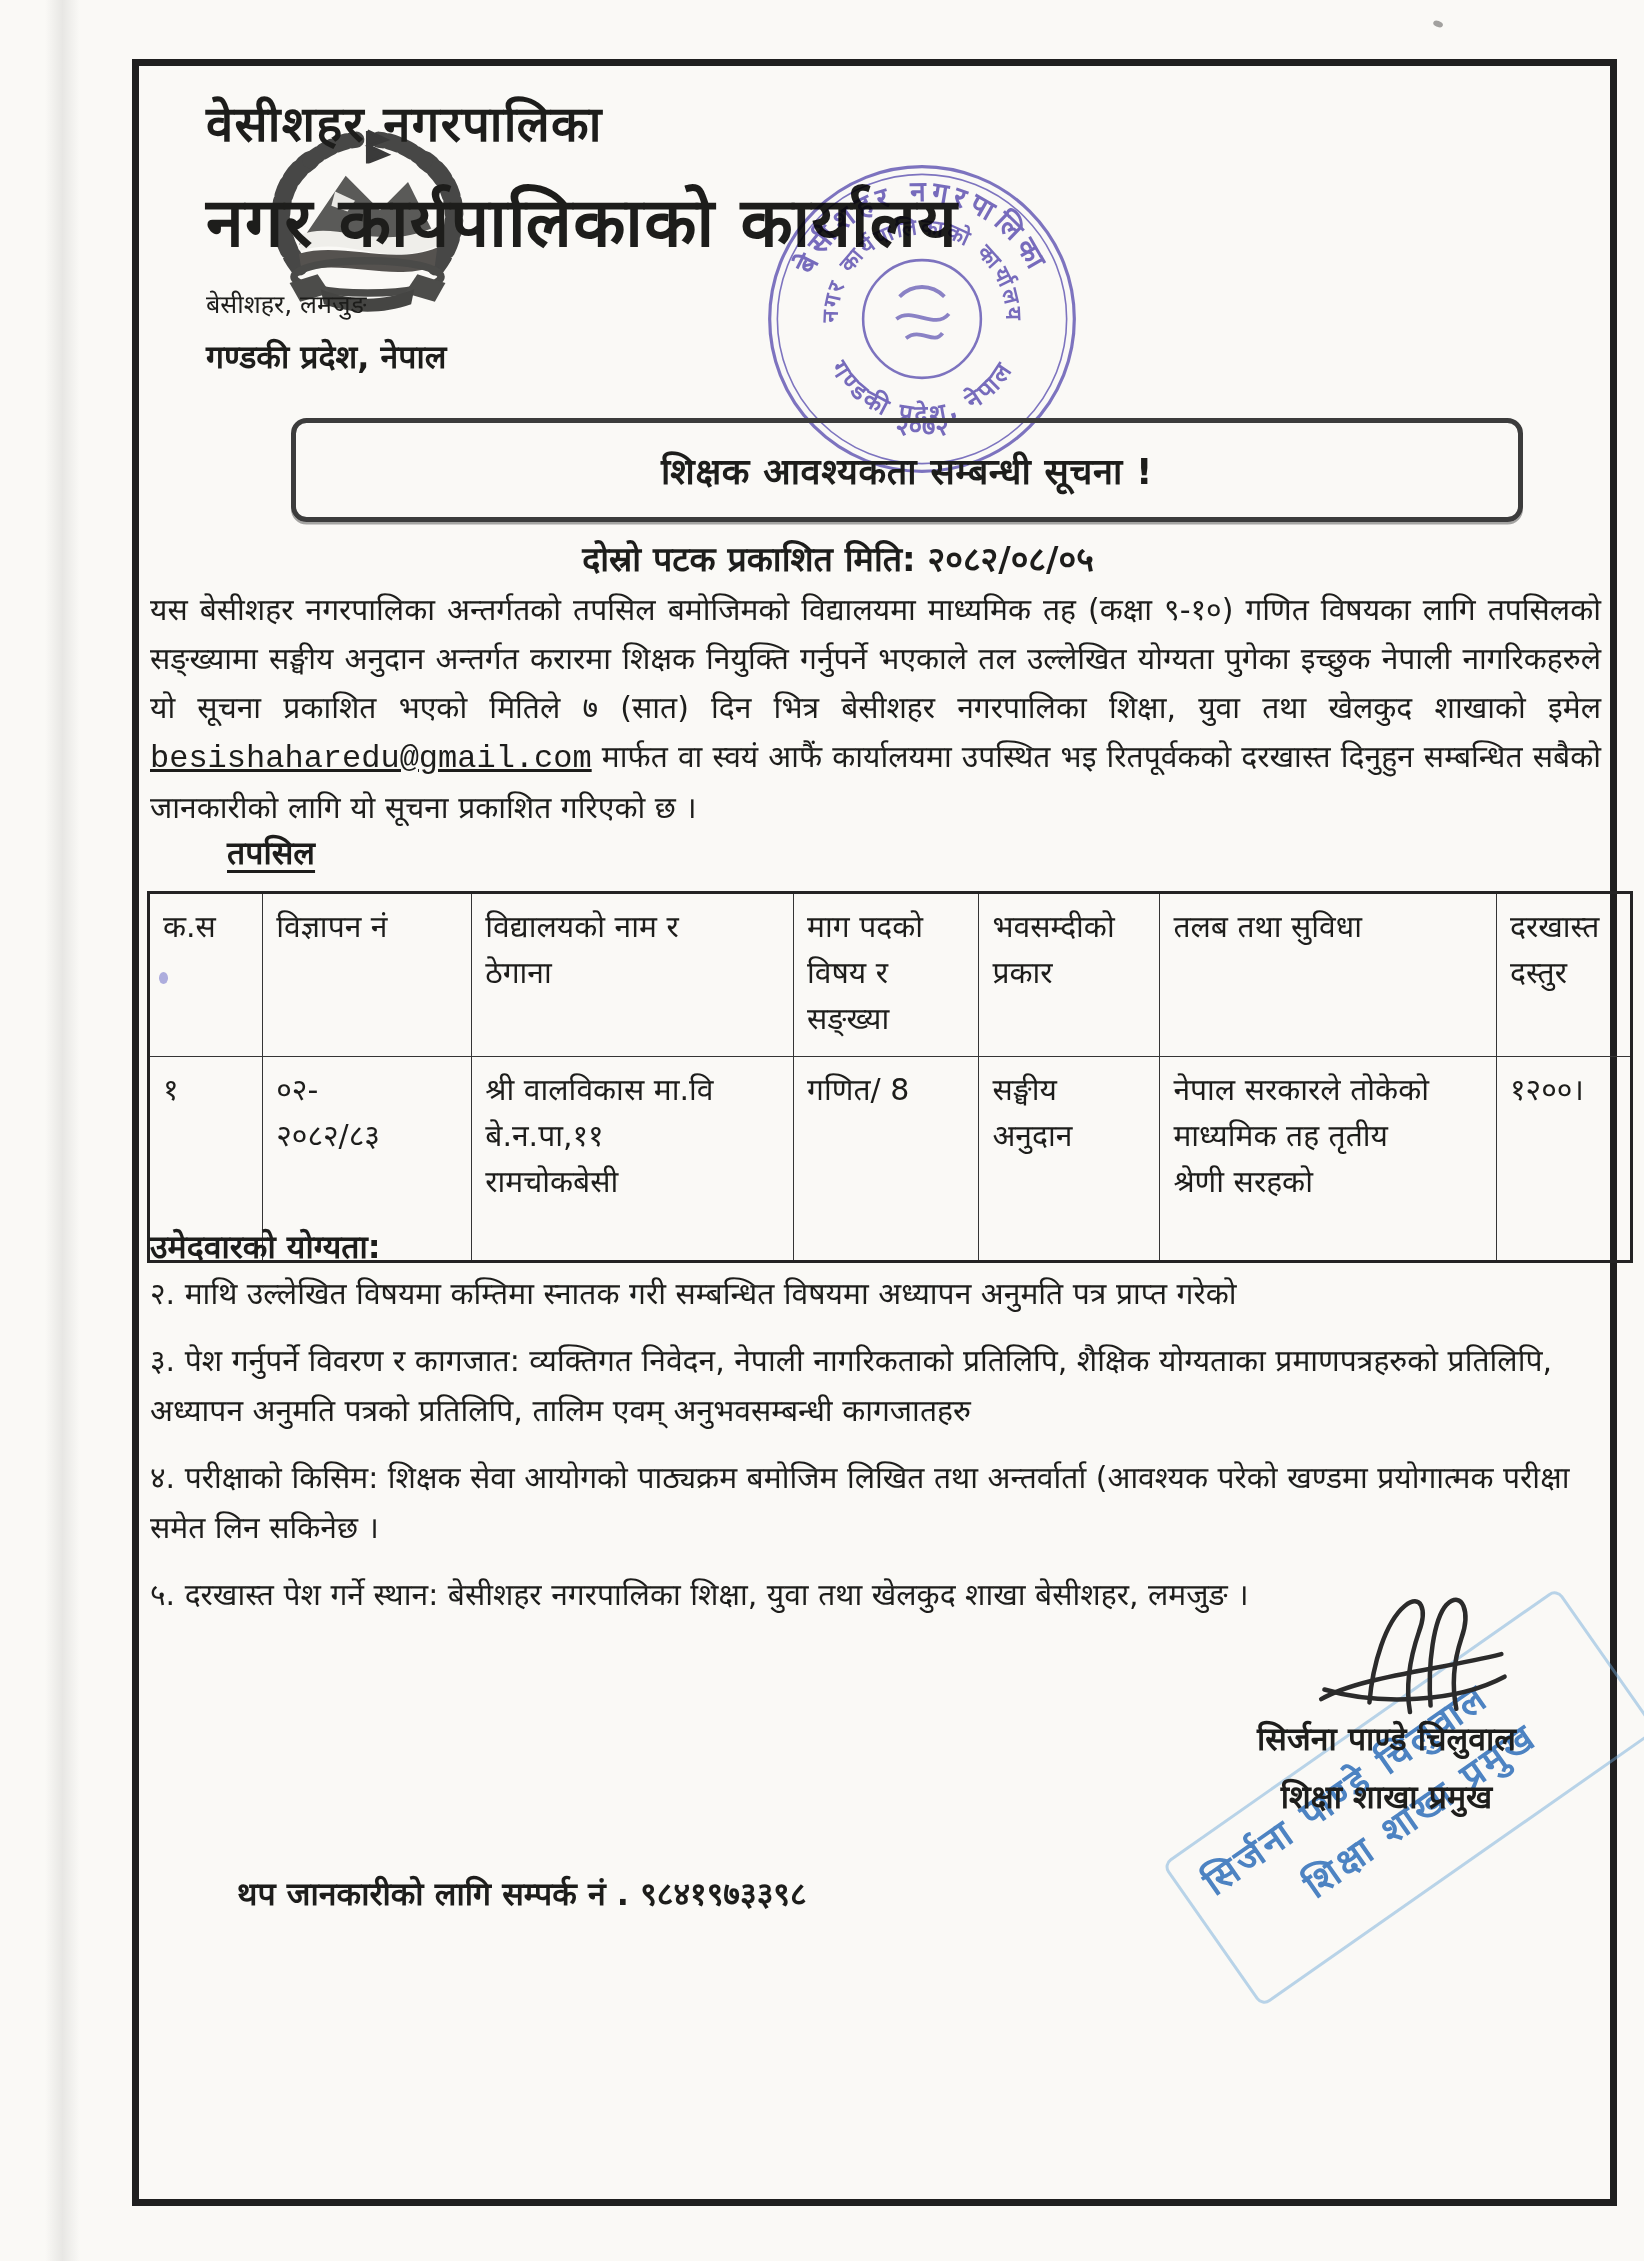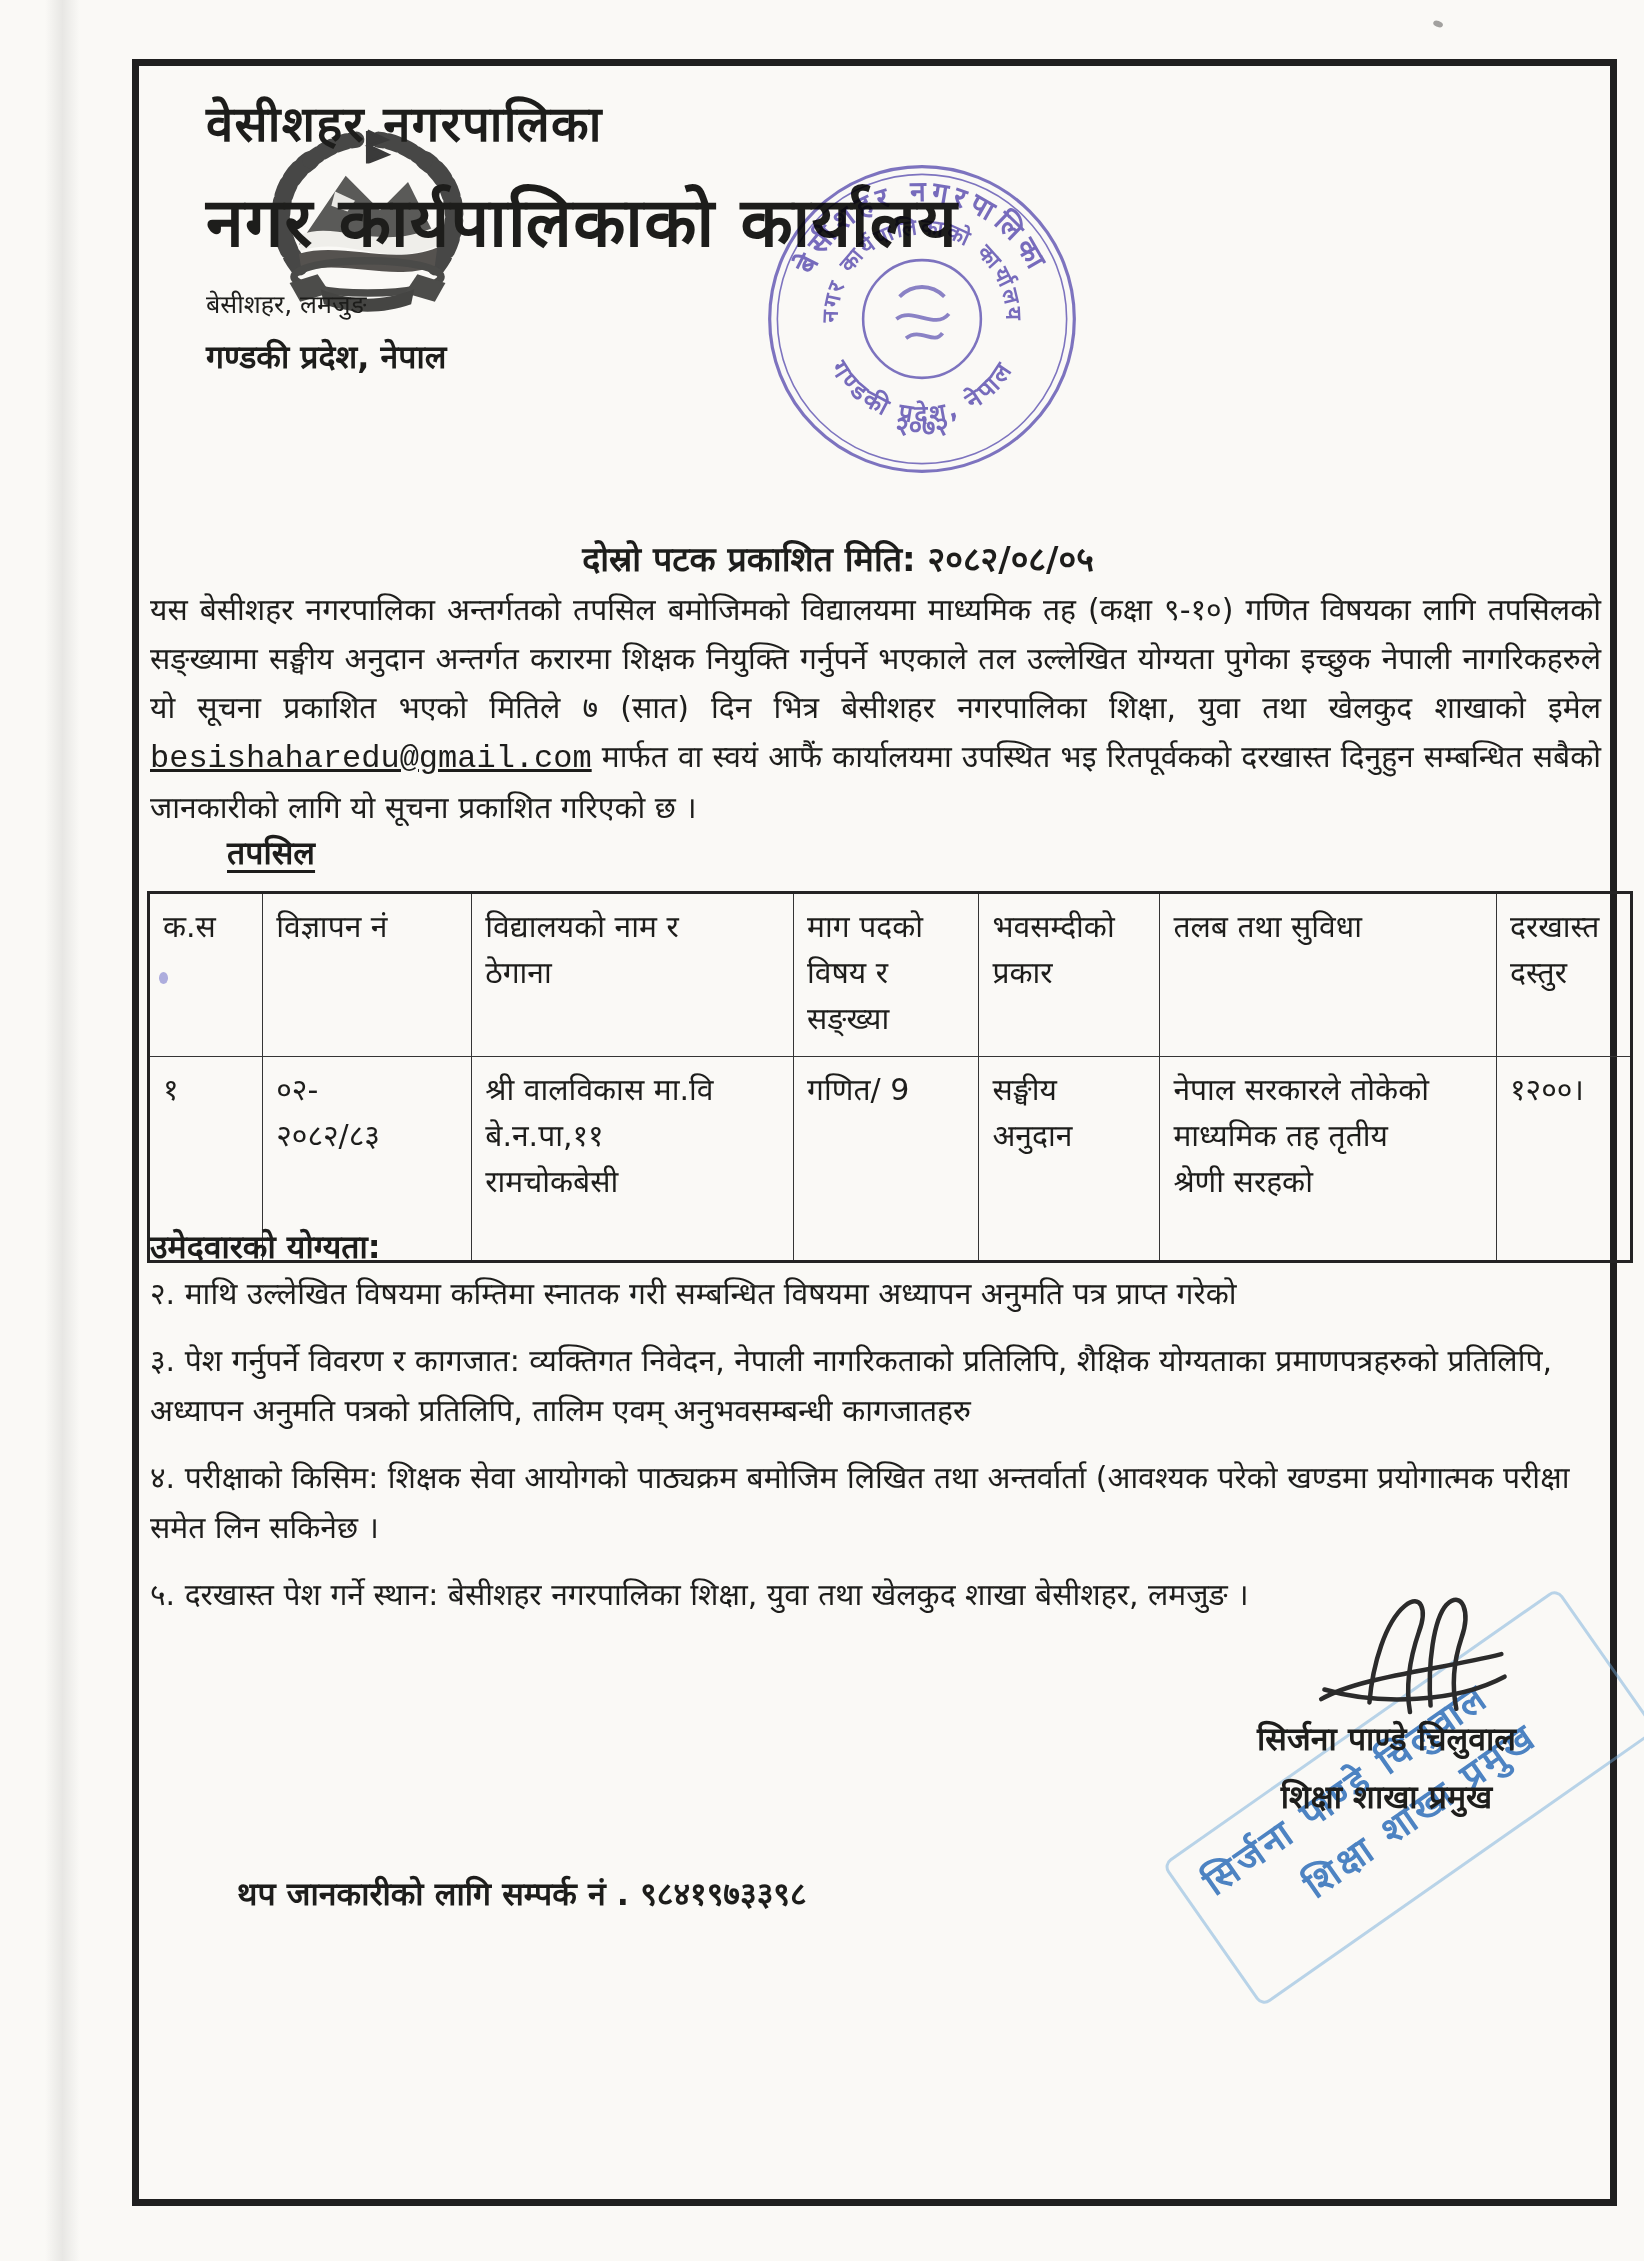--- a/index.html
+++ b/index.html
@@ -132,20 +132,23 @@
       <text font-size="34" font-weight="bold" letter-spacing="4">
         <textPath href="#arcMid" startOffset="50%" text-anchor="middle">नगर कार्यपालिकाको कार्यालय</textPath>
       </text>
       <text font-size="38" font-weight="bold" letter-spacing="5">
         <textPath href="#arcBot" startOffset="50%" text-anchor="middle">गण्डकी प्रदेश, नेपाल</textPath>
       </text>
       <text x="250" y="432" font-size="40" font-weight="bold" text-anchor="middle">२०७२</text>
     </g>
   </svg>
 
+  <div class="notice-box">
+    <div class="txt">शिक्षक आवश्यकता सम्बन्धी सूचना !</div>
+  </div>
 
   <div class="date-line">दोस्रो पटक प्रकाशित मिति: २०८२/०८/०५</div>
 
   <div class="body-par"><span>यस बेसीशहर नगरपालिका अन्तर्गतको तपसिल बमोजिमको विद्यालयमा माध्यमिक तह (कक्षा ९-१०) गणित विषयका लागि तपसिलको सङ्ख्यामा सङ्घीय अनुदान अन्तर्गत करारमा शिक्षक नियुक्ति गर्नुपर्ने भएकाले तल उल्लेखित योग्यता पुगेका इच्छुक नेपाली नागरिकहरुले यो सूचना प्रकाशित भएको मितिले ७ (सात) दिन भित्र बेसीशहर नगरपालिका शिक्षा, युवा तथा खेलकुद शाखाको इमेल </span><span class="email">besishaharedu@gmail.com</span><span> मार्फत वा स्वयं आफैं कार्यालयमा उपस्थित भइ रितपूर्वकको दरखास्त दिनुहुन सम्बन्धित सबैको जानकारीको लागि यो सूचना प्रकाशित गरिएको छ ।</span></div>
 
   <div class="tapsil">तपसिल</div>
 
   <table class="schedule">
     <colgroup>
       <col style="width:7.7%">
@@ -173,21 +176,21 @@
       </tr>
     </thead>
     <tbody>
       <tr>
         <td>१</td>
         <td>०२-
 २०८२/८३</td>
         <td>श्री वालविकास मा.वि
 बे.न.पा,११
 रामचोकबेसी</td>
-        <td>गणित/ 9</td>
+        <td>गणित/ 8</td>
         <td>सङ्घीय
 अनुदान</td>
         <td>नेपाल सरकारले तोकेको
 माध्यमिक तह तृतीय
 श्रेणी सरहको</td>
         <td>१२००।</td>
       </tr>
     </tbody>
   </table>
 

